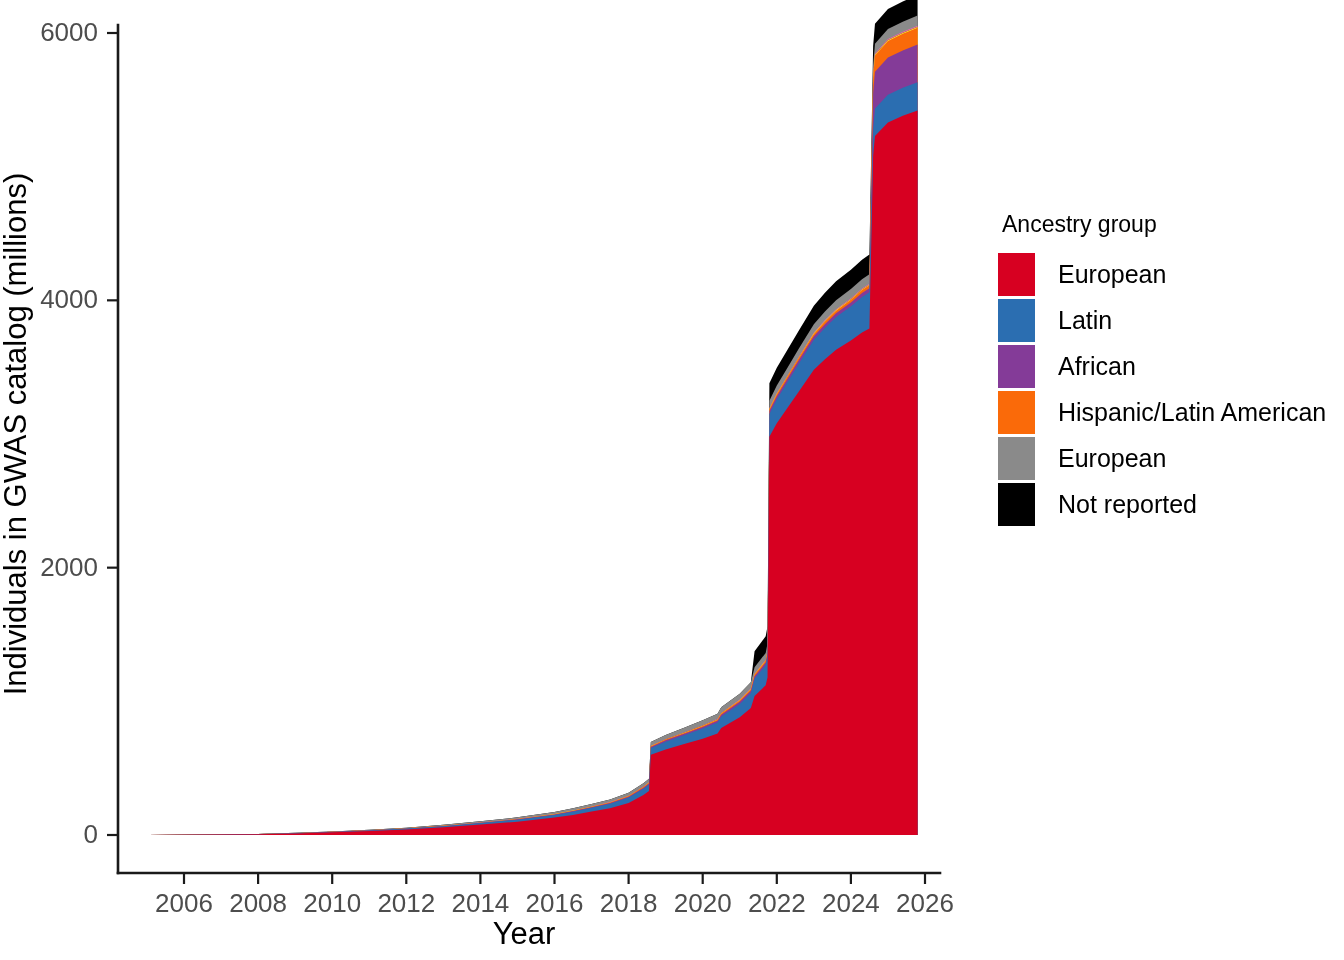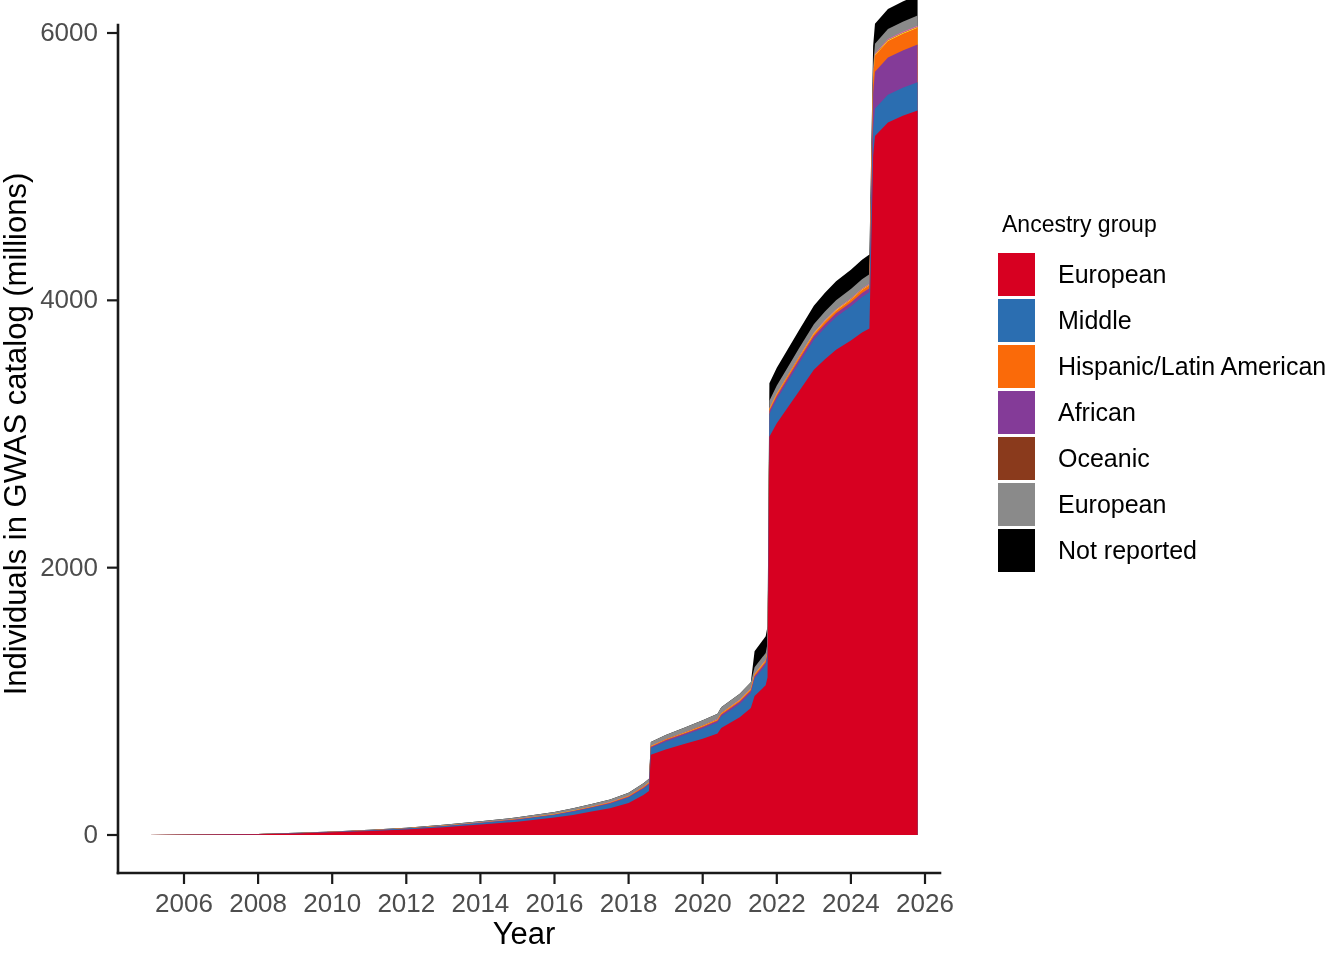--- a/index.html
+++ b/index.html
@@ -151,33 +151,29 @@
 
   <div id="legend">
     <div id="legend-title">Ancestry group</div>
     <div id="legend-items">
         <div class="legend-row">
           <span class="legend-swatch" style="background: rgb(215, 0, 33);"></span>
           <span class="legend-label">European</span>
         </div>
         <div class="legend-row">
           <span class="legend-swatch" style="background: rgb(43, 110, 177);"></span>
-          <span class="legend-label">Middle</span>
-        </div>
-        <div class="legend-row">
-          <span class="legend-swatch" style="background: rgb(250, 106, 9);"></span>
-          <span class="legend-label">Hispanic/Latin American</span>
+          <span class="legend-label">Latin</span>
         </div>
         <div class="legend-row">
           <span class="legend-swatch" style="background: rgb(132, 59, 152);"></span>
           <span class="legend-label">African</span>
         </div>
         <div class="legend-row">
-          <span class="legend-swatch" style="background: rgb(138, 58, 28);"></span>
-          <span class="legend-label">Oceanic</span>
+          <span class="legend-swatch" style="background: rgb(250, 106, 9);"></span>
+          <span class="legend-label">Hispanic/Latin American</span>
         </div>
         <div class="legend-row">
           <span class="legend-swatch" style="background: rgb(138, 138, 138);"></span>
           <span class="legend-label">European</span>
         </div>
         <div class="legend-row">
           <span class="legend-swatch" style="background: rgb(0, 0, 0);"></span>
           <span class="legend-label">Not reported</span>
         </div>
       </div>

